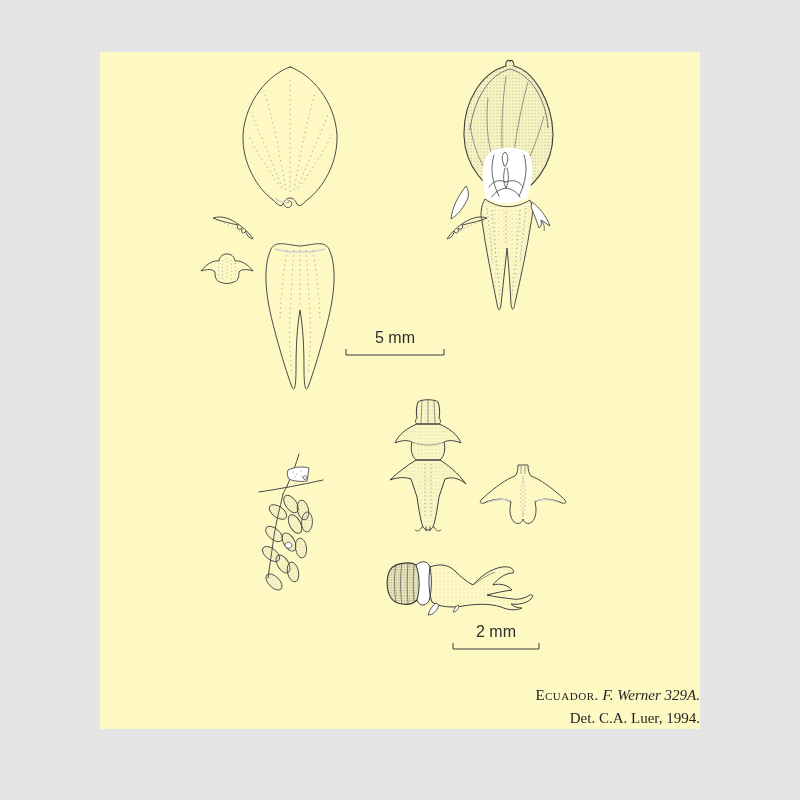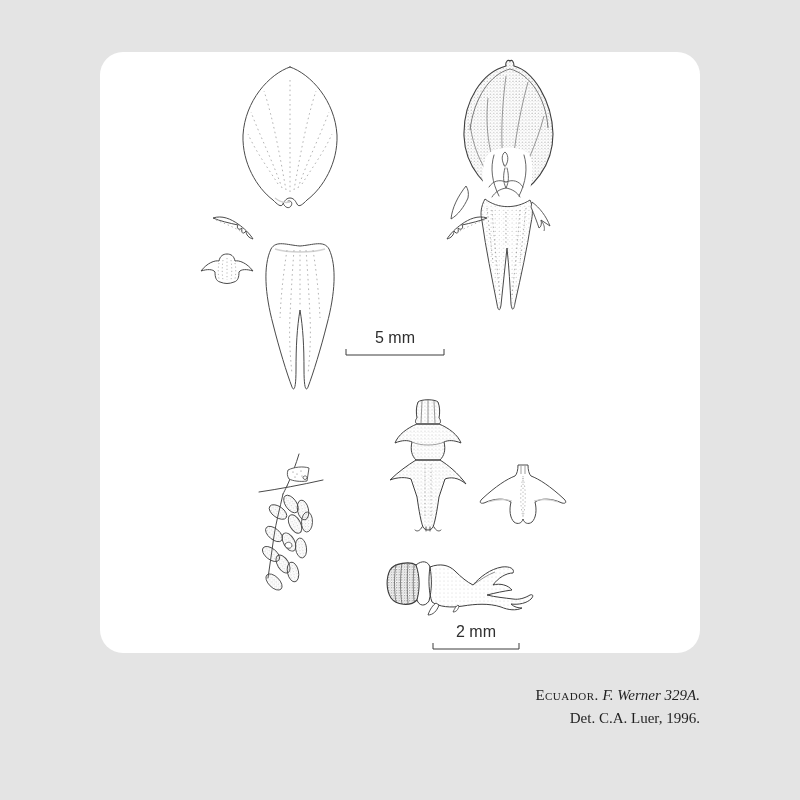--- a/index.html
+++ b/index.html
@@ -4,23 +4,22 @@
 <style>
   html,body{margin:0;padding:0;}
   body{
     width:800px;height:800px;
     background:#e4e4e4;
     font-family:"Liberation Serif", serif;
     overflow:hidden;
   }
   .stage{position:relative;width:800px;height:800px;}
   .plate{
-    position:absolute;left:100px;top:52px;width:600px;height:601px;
-    background:#ffffff;
-    border-radius:23px;
+    position:absolute;left:100px;top:52px;width:600px;height:677px;
+    background:#fef9c3;
   }
   .plate svg{position:absolute;overflow:visible;}
   .scalebar{position:absolute;text-align:center;}
   .scalebar-label{
     font-family:"Liberation Sans", sans-serif;
     font-size:16px;color:#2e2e2e;line-height:18px;
   }
   .scalebar svg{position:static;display:block;margin-top:1px;}
   .caption{
     position:absolute;top:684px;right:100px;
@@ -249,31 +248,31 @@
         <path d="M31,9 C30,20 30,34 31,45"></path>
       </g>
       <path d="M33,9 C39,4 45,5 47,11 C49,23 49,33 46,45 C42,51 36,50 34,44 C37,33 37,20 33,9 Z" fill="#ffffff" stroke="#3f3f3f" stroke-width="1"></path>
       <path d="M47,11 C57,7 66,9 72,15 C78,21 84,26 90,29 C97,21 107,13 119,11 C127,10 132,13 130,17 C123,17 115,22 110,29 C117,27 125,29 129,34 C121,35 112,37 104,39 C112,41 122,42 130,43 C136,44 142,42 147,39 C150,38 151,40 148,43 C144,47 136,49 128,48 C131,51 135,52 139,52 C133,55 125,54 118,51 C106,47 92,48 80,50 C68,52 56,51 49,46 C46,38 45,24 47,11 Z" fill="url(#sp2)" stroke="#3f3f3f" stroke-width="1"></path>
       <path d="M90,29 C97,24 104,19 112,16" fill="none" stroke="#666666" stroke-width="0.7"></path>
       <path d="M56,49 C54,55 50,59 45,59 C47,53 50,49 53,47 Z" fill="#ffffff" stroke="#3f3f3f" stroke-width="0.9"></path>
       <path d="M76,50 C75,54 73,56 70,56 C72,52 73,50 75,49 Z" fill="#ffffff" stroke="#3f3f3f" stroke-width="0.8"></path>
     </svg>
 
 
-    <div class="scalebar" style="left:332px;top:571px;width:88px;">
+    <div class="scalebar" style="left:352px;top:571px;width:88px;">
       <div class="scalebar-label">2 mm</div>
       <svg width="88" height="8" viewBox="0 0 88 8">
         <path d="M1,1 L1,7 M87,1 L87,7 M1,7 L87,7" stroke="#3c3c3c" stroke-width="1" fill="none"></path>
       </svg>
     </div>
 
   </div>
 
   <div class="caption">
     <div>
       <span class="smallcaps">Ecuador.</span>
       <span class="italic">F. Werner 329A.</span>
     </div>
-    <div>Det. C.A. Luer, 1996.</div>
+    <div>Det. C.A. Luer, 1994.</div>
   </div>
 
 
 </div>
 
 </body></html>

